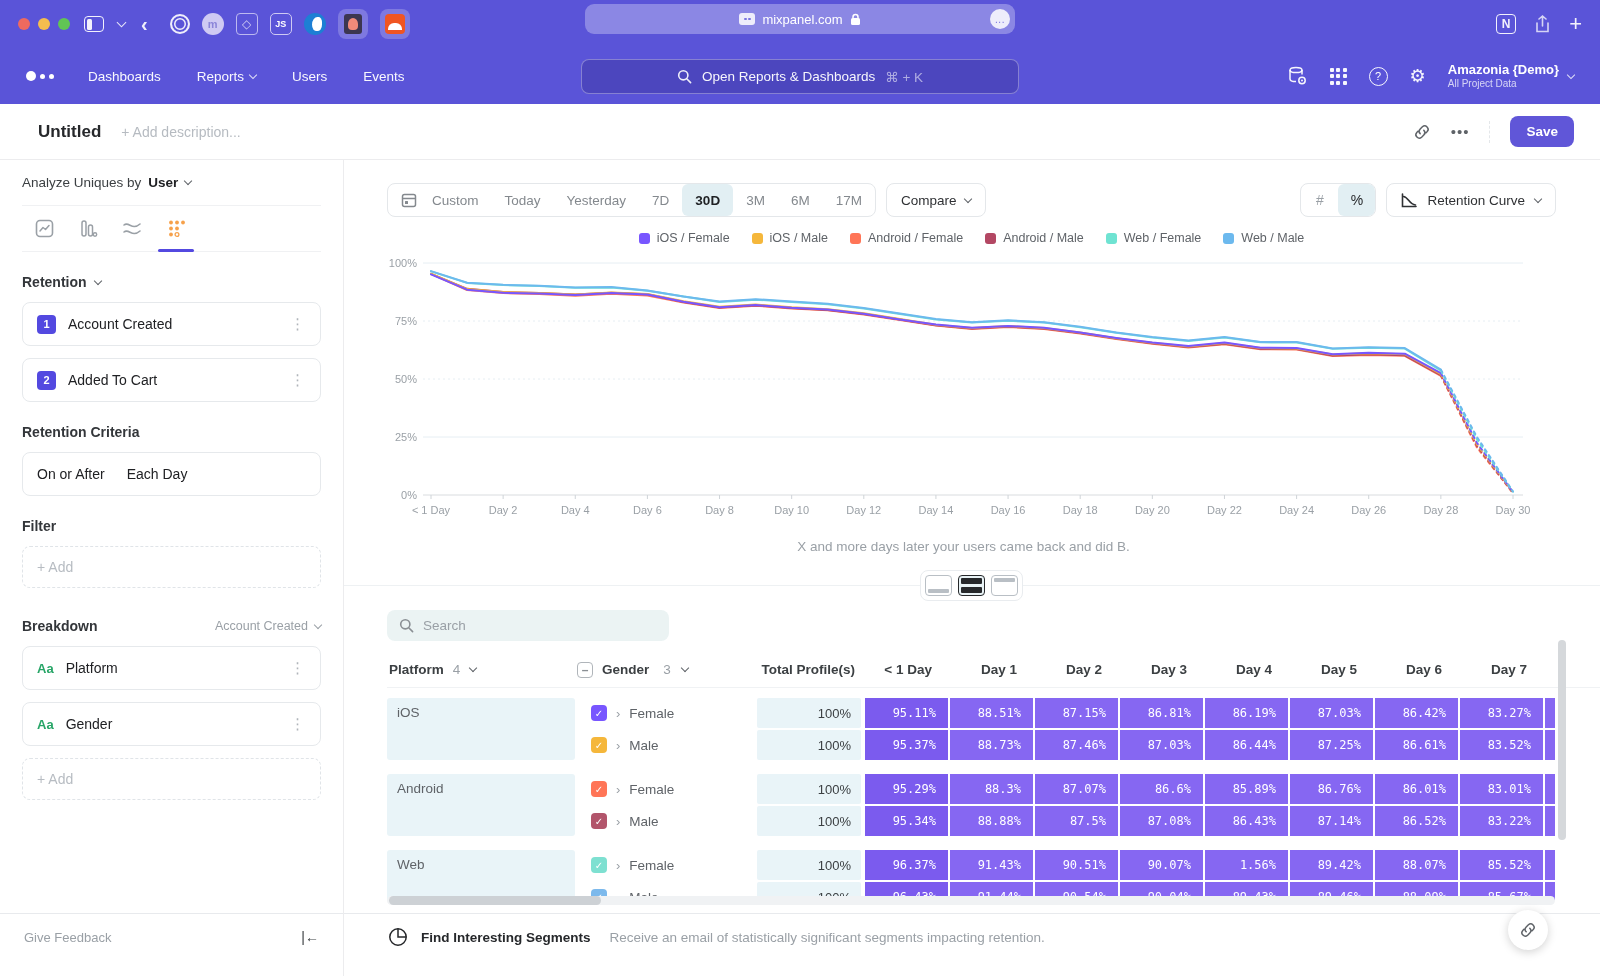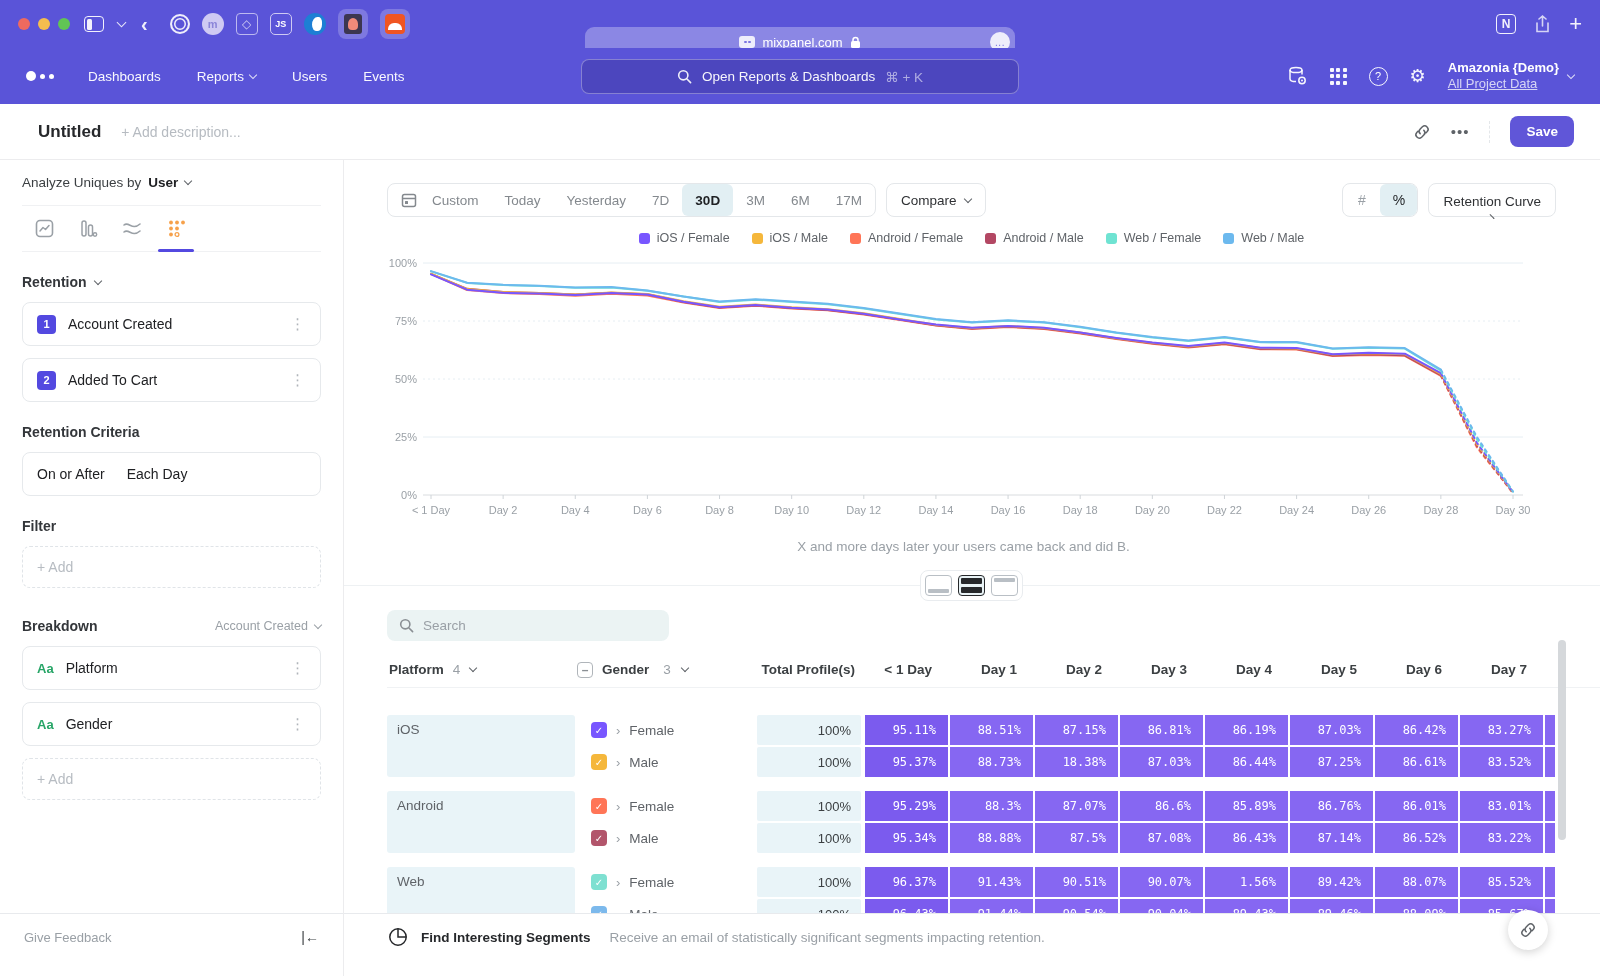--- a/index.html
+++ b/index.html
@@ -22,21 +22,21 @@
   .ext.mcirc { background:#cfcaf3; border-radius:50%; width:22px; height:22px; color:#8b85d8; font-weight:bold; font-size:11px; }
   .ext.cube { border:1.8px solid #bdb9f0; border-radius:4px; width:22px; height:22px; color:#cfcaf3; font-size:12px; }
   .ext.js { border:1.8px solid #cfcaf3; border-radius:5px; width:22px; height:22px; font-weight:bold; font-size:9px; color:#fff; }
   .ext.swan { background:#1d7fd4; border-radius:50%; width:22px; height:22px; position:relative; overflow:hidden; }
   .ext.swan::after{content:"";position:absolute;left:8px;top:4px;width:10px;height:14px;background:#fff;border-radius:60% 40% 50% 50%;}
   .ext.chip { background:rgba(255,255,255,.22); width:30px; height:30px; border-radius:8px; }
   .ext .book { width:18px; height:20px; background:#3c3650; border-radius:3px; display:flex; align-items:center; justify-content:center; }
   .ext .book i { width:10px; height:12px; background:#f08a7a; border-radius:50% 50% 4px 4px; display:block; }
   .ext .sc { width:20px; height:20px; background:#f05522; border-radius:4px; position:relative; overflow:hidden; }
   .ext .sc::after { content:""; position:absolute; left:3px; bottom:4px; width:14px; height:7px; background:#fff; border-radius:6px 6px 0 0; }
-  .url-bar { position:absolute; left:50%; top:27px; transform:translateX(-50%); width:430px; height:30px; background:rgba(255,255,255,.3); border-radius:9px; display:flex; align-items:center; justify-content:center; gap:7px; color:#fff; font-size:13px; }
+  .url-bar { position:absolute; left:50%; top:4px; transform:translateX(-50%); width:430px; height:30px; background:rgba(255,255,255,.3); border-radius:9px; display:flex; align-items:center; justify-content:center; gap:7px; color:#fff; font-size:13px; }
   .url-fav { width:16px; height:12px; background:rgba(255,255,255,.85); border-radius:3px; display:flex; align-items:center; justify-content:center; gap:1.5px; }
   .url-fav b { width:2.5px; height:2.5px; border-radius:50%; background:#7a74e0; display:block; }
   .url-more { position:absolute; right:5px; top:5px; width:20px; height:20px; border-radius:50%; background:rgba(255,255,255,.85); color:#7a74e0; display:flex; align-items:center; justify-content:center; font-size:10px; letter-spacing:.5px; }
   .chrome-right { margin-left:auto; display:flex; gap:18px; align-items:center; color:rgba(255,255,255,.92); }
   .notion-ic { width:20px; height:20px; border:1.8px solid rgba(255,255,255,.92); border-radius:4px; font-size:12px; font-weight:bold; display:flex; align-items:center; justify-content:center; }
   .plus-ic { font-size:22px; font-weight:300; }
 
   
   .nav-bar { height:56px; background:#5a54d8; display:flex; align-items:center; padding:0 26px; position:relative; color:#fff; }
   .mx-logo { display:flex; align-items:center; gap:4px; margin-right:34px; }
@@ -49,21 +49,21 @@
   .chev-w { width:6px; height:6px; border-right:1.6px solid rgba(255,255,255,.8); border-bottom:1.6px solid rgba(255,255,255,.8); transform:rotate(45deg); margin-top:-3px; }
   .nav-search { position:absolute; left:50%; top:11px; transform:translateX(-50%); width:438px; height:35px; border:1px solid rgba(255,255,255,.32); background:rgba(15,10,70,.18); border-radius:8px; display:flex; align-items:center; justify-content:center; gap:10px; font-size:13.5px; color:rgba(255,255,255,.95); }
   .nav-search .sc-key { color:rgba(255,255,255,.55); }
   .nav-right { margin-left:auto; display:flex; align-items:center; gap:22px; }
   .grid-ic { display:grid; grid-template-columns:repeat(3,4px); grid-gap:2.5px; }
   .grid-ic b { width:4px; height:4px; background:rgba(255,255,255,.95); border-radius:1px; }
   .help-ic { width:19px; height:19px; border:1.6px solid rgba(255,255,255,.95); border-radius:50%; font-size:11px; display:flex; align-items:center; justify-content:center; }
   .gear-ic { font-size:18px; color:rgba(255,255,255,.95); }
   .proj { text-align:left; line-height:1.25; display:flex; align-items:center; gap:9px; }
   .proj .p1 { font-size:13px; font-weight:bold; }
-  .proj .p2 { font-size:13px; color:rgba(255,255,255,.75);text-decoration:underline; }
+  .proj .p2 { font-size:10px; color:rgba(255,255,255,.75); }
 
   
   .report-header { height:56px; border-bottom:1px solid #ececee; display:flex; align-items:center; padding:0 26px 0 38px; gap:20px; background:#fff; }
   .rh-title { font-size:17px; font-weight:600; color:#26282b; }
   .rh-desc { font-size:14px; color:#b6bbc1; }
   .rh-right { margin-left:auto; display:flex; align-items:center; gap:20px; color:#5f6368; }
   .rh-div { width:1px; height:22px; border-left:1px dashed #e4e7ea; }
   .save-btn { background:#6056d8; color:#ffffff; font-size:13.5px; font-weight:600; border:none; border-radius:8px; padding:8px 16px; }
   .kebab { font-size:15px; color:#5f6368; letter-spacing:1px; }
 
@@ -94,21 +94,21 @@
   
   .controls-row { display:flex; align-items:center; height:34px; }
   .range-group { display:flex; align-items:stretch; border:1px solid #e4e7ea; border-radius:8px; height:34px; overflow:hidden; background:#fff; }
   .range-btn { padding:0 13px; display:flex; align-items:center; font-size:13.5px; color:#84898e; gap:8px; }
   .range-btn.sel { background:#e2eff3; color:#1f2124; font-weight:600; border-radius:6px; margin:0; }
   .compare-btn { margin-left:10px; border:1px solid #e4e7ea; border-radius:8px; height:34px; padding:0 14px; display:flex; align-items:center; gap:9px; font-size:13.5px; color:#2f3134; background:#fff; }
   .right-controls { margin-left:auto; margin-right:44px; display:flex; gap:10px; }
   .numpct { display:flex; border:1px solid #e4e7ea; border-radius:8px; height:34px; overflow:hidden; }
   .numpct .opt { width:37px; display:flex; align-items:center; justify-content:center; font-size:14px; color:#9aa0a6; }
   .numpct .opt.sel { background:#e2eff3; color:#1f2124; border-radius:6px; }
-  .curve-btn { border:1px solid #e4e7ea; border-radius:8px; height:34px; padding:0 14px; display:flex; align-items:center; gap:10px; font-size:13.5px; color:#2f3134; background:#fff;flex-direction:column; }
+  .curve-btn { border:1px solid #e4e7ea; border-radius:8px; height:34px; padding:0 14px; display:flex; align-items:center; gap:10px; font-size:13.5px; color:#2f3134; background:#fff; }
 
   
   .legend { display:flex; justify-content:center; gap:22px; margin:13px 44px 0 0; font-size:12.5px; color:#5f6368; height:16px; }
   .legend .li { display:flex; align-items:center; gap:7px; }
   .legend .sw { width:11px; height:11px; border-radius:3px; }
   .chart-wrap { margin-top:3px; }
   .axlbl { font-family:"Liberation Sans",sans-serif; font-size:11px; fill:#9aa0a6; }
   .caption { text-align:center; color:#9aa0a6; font-size:13.5px; margin:8px 60px 0 0; }
   .divider-zone { position:relative; height:46px; margin-top:8px; display:flex; justify-content:center; align-items:center; }
   .divider-zone::before { content:""; position:absolute; left:-43px; right:0; top:50%; height:1px; background:#eef1f3; }
@@ -123,21 +123,21 @@
 
   
   .search-box { margin-top:2px; width:282px; height:31px; background:#ebf3f3; border-radius:8px; display:flex; align-items:center; gap:9px; padding:0 12px; color:#9aa0a6; font-size:13.5px; }
   .thead { display:flex; align-items:center; height:30px; margin-top:17px; border-bottom:1px solid #f0f2f4; padding-bottom:6px; font-size:13.5px; color:#3c4043; }
   .thead .cnt { color:#9aa0a6; font-weight:400; margin-left:5px; }
   .th-platform { width:190px; font-weight:600; display:flex; align-items:center; gap:4px; padding-left:2px; }
   .th-gender { width:182px; font-weight:600; display:flex; align-items:center; gap:9px; }
   .ind-box { width:16px; height:16px; border:1.6px solid #b0b5ba; border-radius:4px; color:#8a8f94; font-size:12px; display:flex; align-items:center; justify-content:center; line-height:1; }
   .th-total { width:106px; text-align:right; font-weight:600; padding-right:10px; }
   .th-day { width:85px; text-align:right; font-weight:600; padding-right:18px; }
-  .tbody { margin-top:27px; height:202px; overflow:hidden; position:relative; }
+  .tbody { margin-top:10px; height:202px; overflow:hidden; position:relative; }
   .tgroup { display:flex; margin-bottom:14px; }
   .pcell { width:188px; background:#e9f4f8; border-radius:3px; margin-right:2px; padding:7px 10px; font-size:13.5px; color:#5f6368; }
   .grows { display:flex; flex-direction:column; gap:2px; flex:1; }
   .grow { display:flex; height:30px; }
   .gcell { width:180px; display:flex; align-items:center; gap:9px; padding-left:14px; font-size:13.5px; color:#5f6368; background:#fff; }
   .cb { width:16px; height:16px; border-radius:4px; color:#fff; font-size:10px; display:flex; align-items:center; justify-content:center; }
   .exp { color:#9aa0a6; font-size:13px; }
   .tcell { width:104px; background:#e9f4f8; border-radius:2px; margin-right:4px; display:flex; align-items:center; justify-content:flex-end; padding-right:10px; font-size:13px; color:#3c4043; }
   .vcell { width:83px; margin-right:2px; background:#8667f2; display:flex; align-items:center; justify-content:flex-end; padding-right:12px; font-family:"DejaVu Sans Mono",monospace; font-size:12px; color:#fff; }
   .vcell.first { background:#7b5bee; }
@@ -574,21 +574,21 @@
               </div>
               <div class="grow">
                 <span class="gcell">
         <span class="cb" style="background:#F5B73B">✓</span>
         <span class="exp">›</span>
         <span>Male</span>
                 </span>
       <span class="tcell">100%</span>
                 <span class="vcell first">95.37%</span>
                 <span class="vcell">88.73%</span>
-                <span class="vcell">18.38%</span>
+                <span class="vcell">87.46%</span>
                 <span class="vcell">87.03%</span>
                 <span class="vcell">86.44%</span>
                 <span class="vcell">87.25%</span>
                 <span class="vcell">86.61%</span>
                 <span class="vcell">83.52%</span>
                 <span class="vcell sliver"></span>
               </div>
             </div>
           </div>
           <div class="tgroup">

